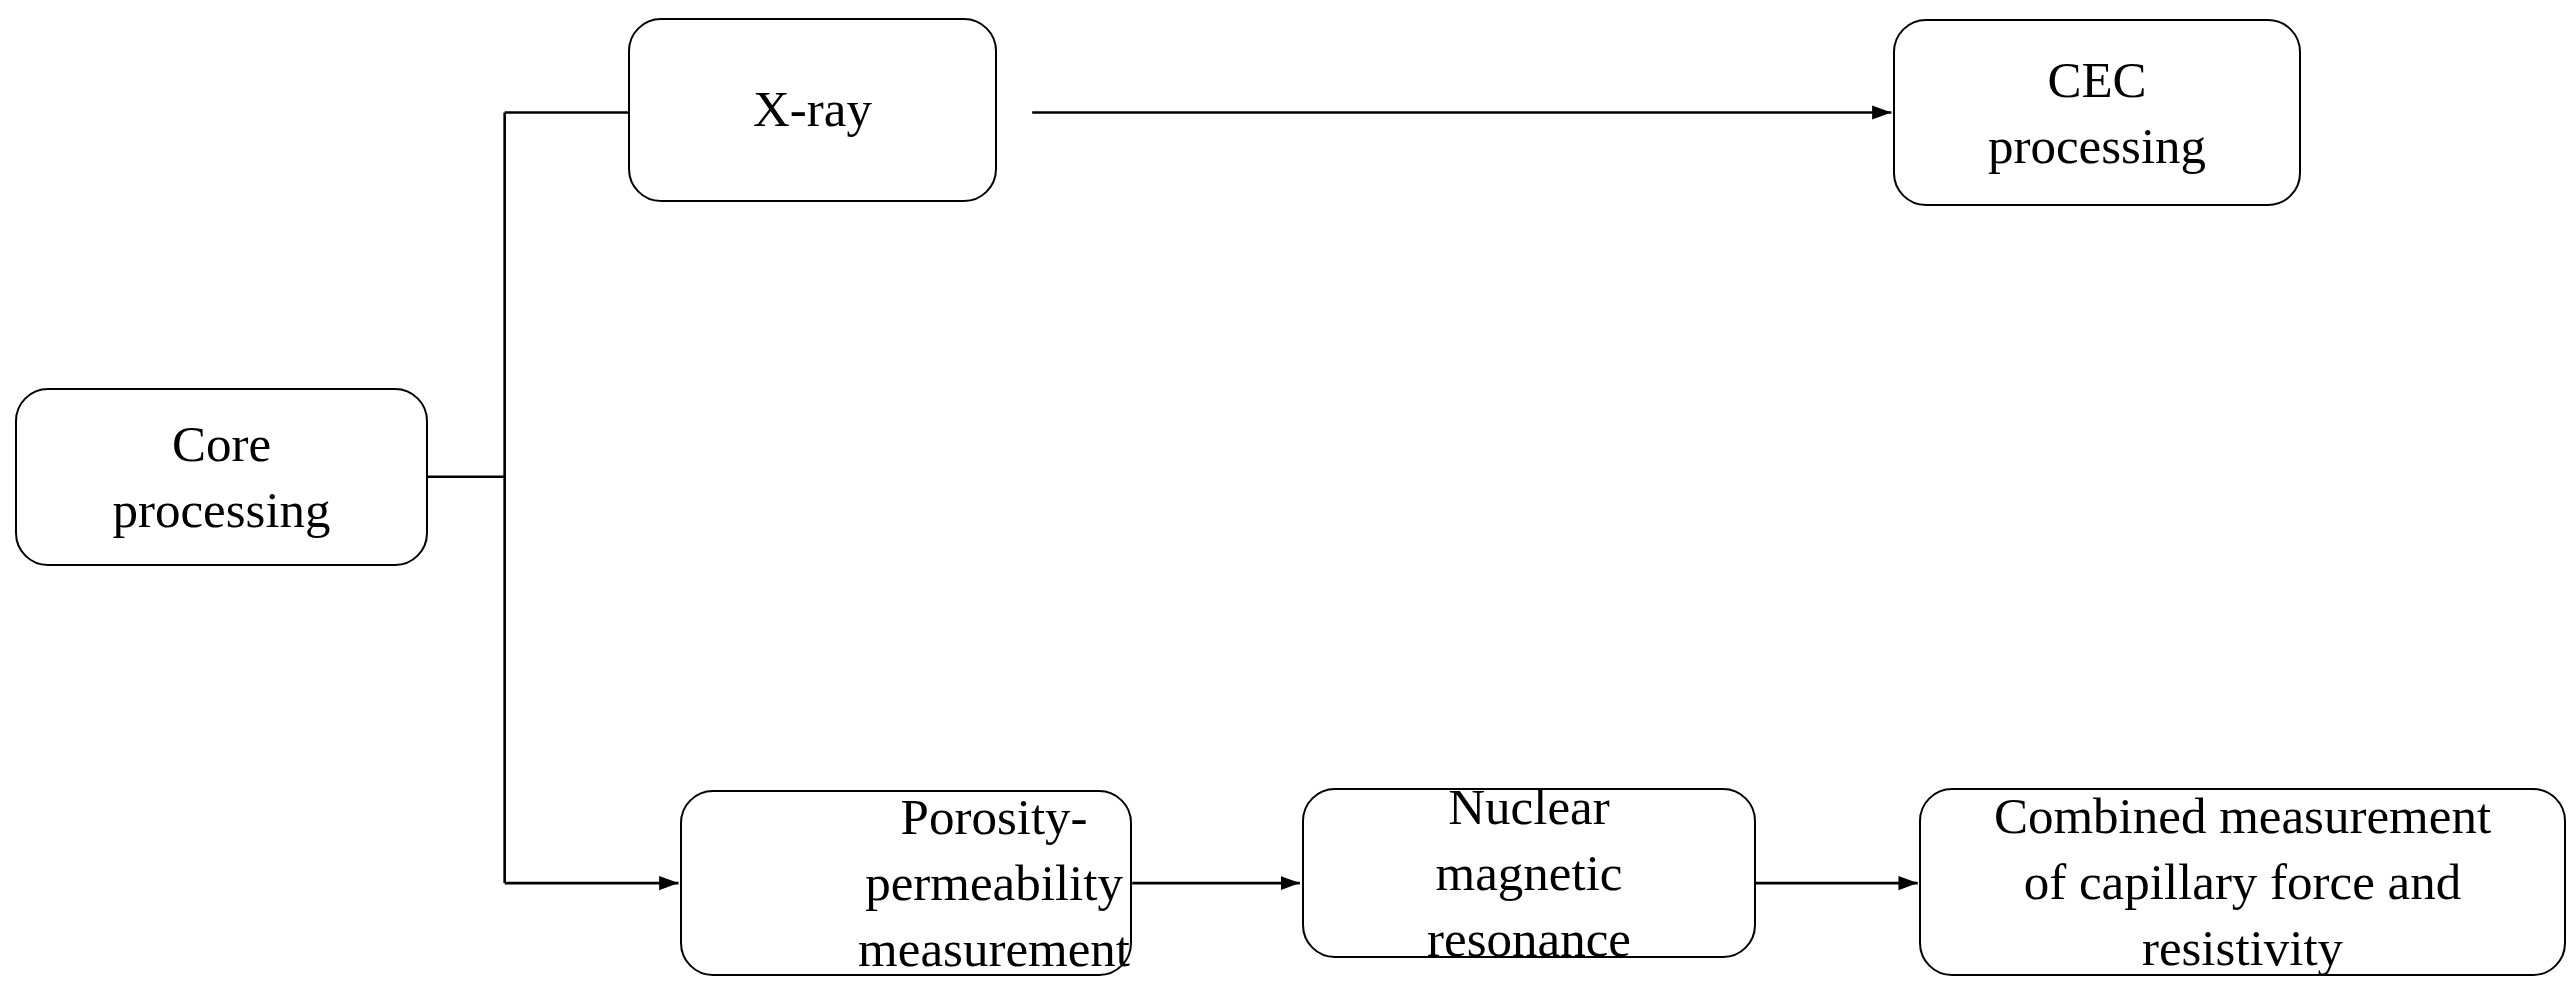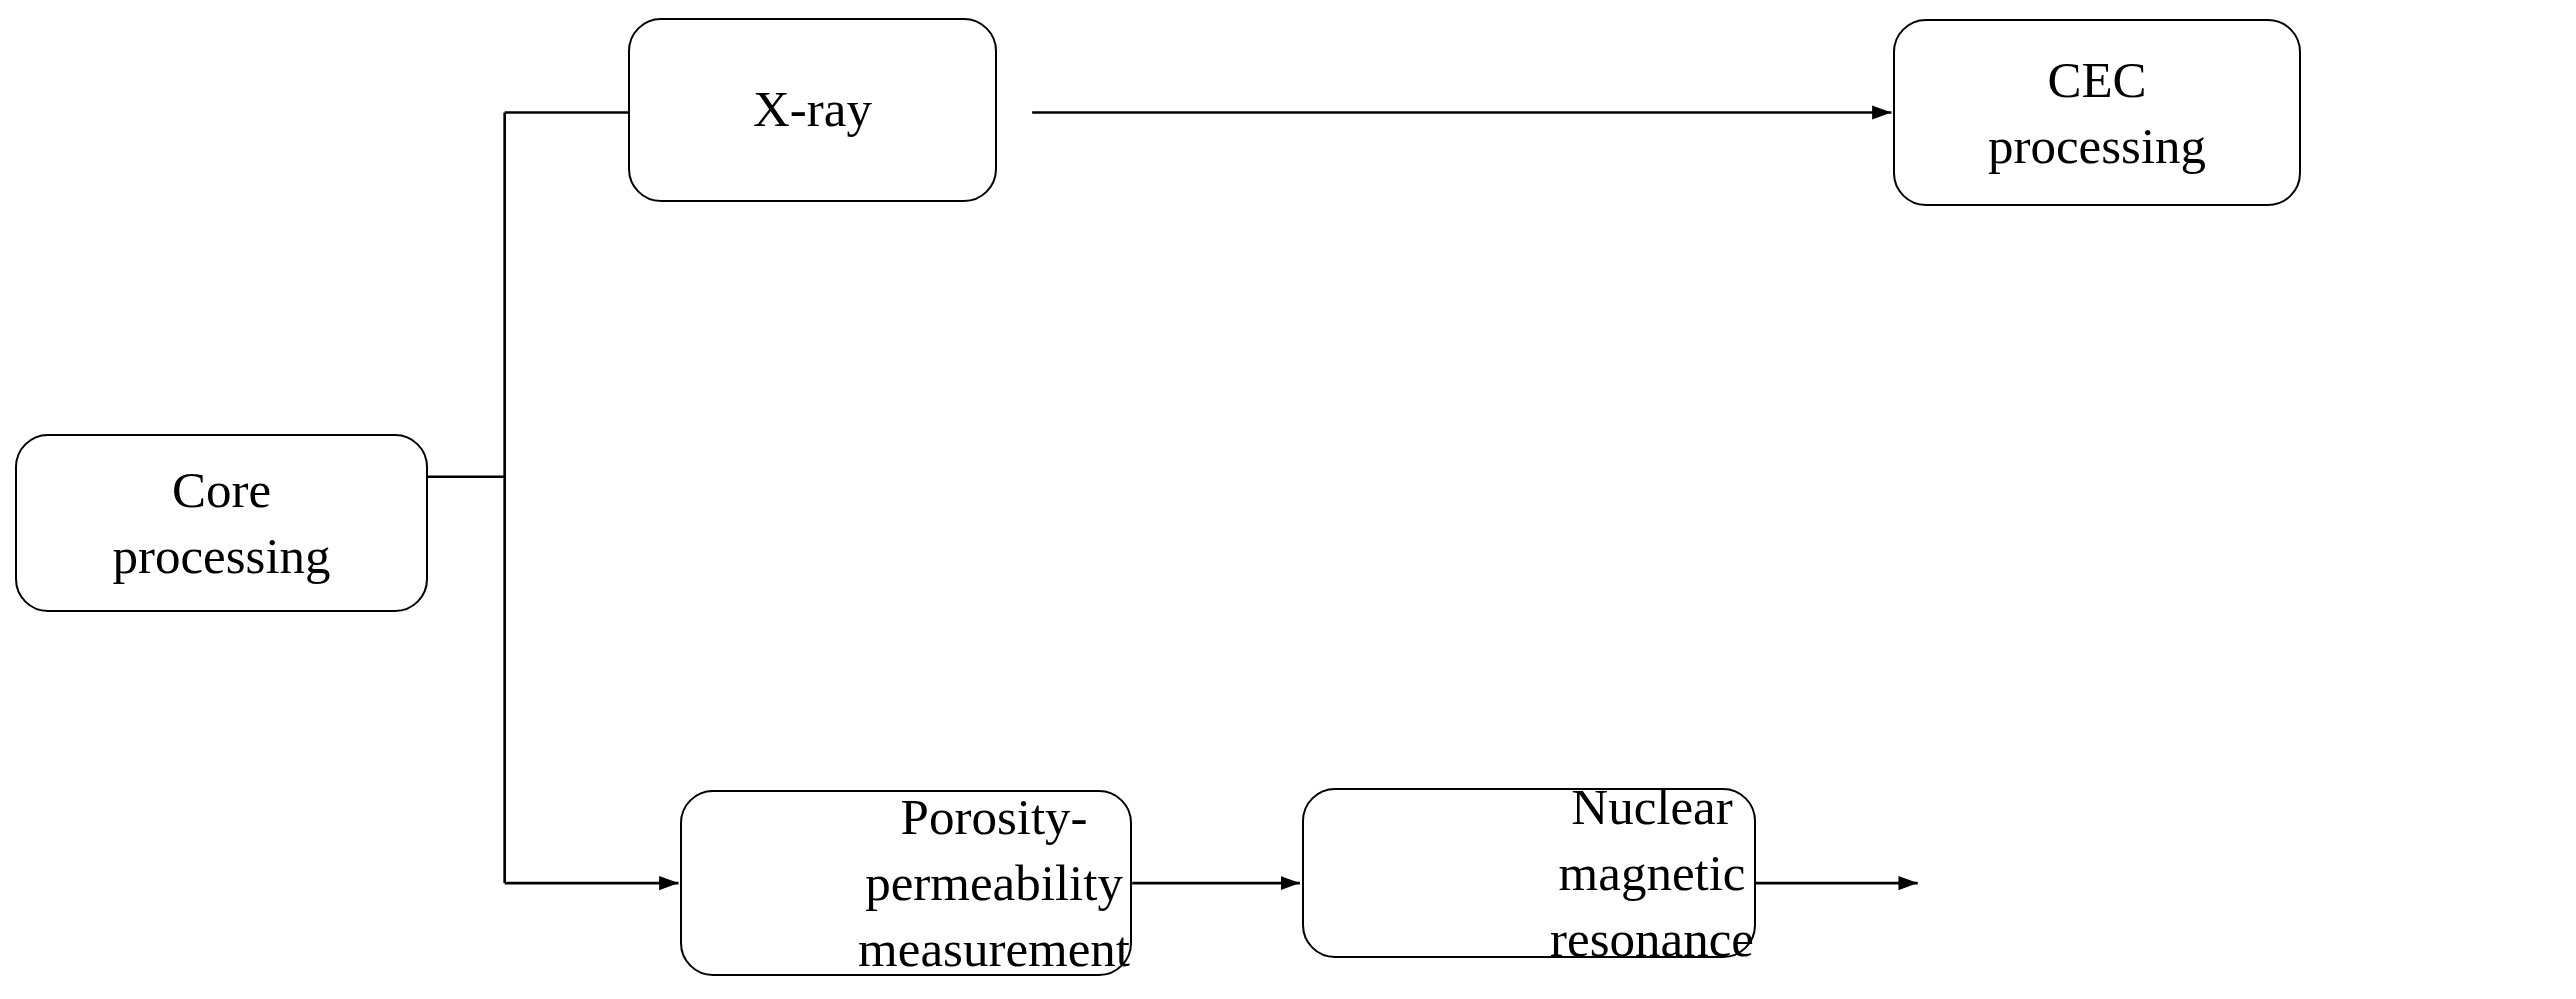--- a/index.html
+++ b/index.html
@@ -34,25 +34,25 @@
     justify-content: center;
     text-align: center;
   }
   .node .label {
     display: block;
     white-space: pre-line;
     font-size: 51px;
     line-height: 1.3;
   }
   
-  .node-core      { left: 15px;   top: 388px; width: 413px; height: 178px; margin-top: 46px; }
+  .node-core      { left: 15px;   top: 388px; width: 413px; height: 178px; }
   .node-xray      { left: 628px;  top: 17.6px;  width: 369px; height: 184px; }
   .node-cec       { left: 1893px; top: 19.3px;  width: 408px; height: 187px; }
   .node-porosity  { left: 680px;  top: 790px; width: 452px; height: 186px; justify-content: flex-end; }
-  .node-nmr       { left: 1302px; top: 788px; width: 454px; height: 170px; justify-content: flex-end; }
+  .node-nmr       { left: 1302px; top: 788px; width: 454px; height: 170px; }
   .node-combined  { left: 1919px; top: 788px; width: 647px; height: 188px; }
 </style>
 </head>
 <body>
 
 <div class="stage">
 
   <svg class="connectors" viewBox="0 0 2935 1139" xmlns="http://www.w3.org/2000/svg">
     <defs>
       <marker id="arrowhead" markerUnits="userSpaceOnUse" markerWidth="24" markerHeight="18" refX="22" refY="8" orient="auto">
@@ -94,15 +94,20 @@
 permeability
 measurement</span>
   </div>
 
   <div class="node node-nmr">
     <span class="label">Nuclear
 magnetic
 resonance</span>
   </div>
 
+  <div class="node node-combined">
+    <span class="label">Combined measurement
+of capillary force and
+resistivity</span>
+  </div>
 
 </div>
 
 
 </body></html>

